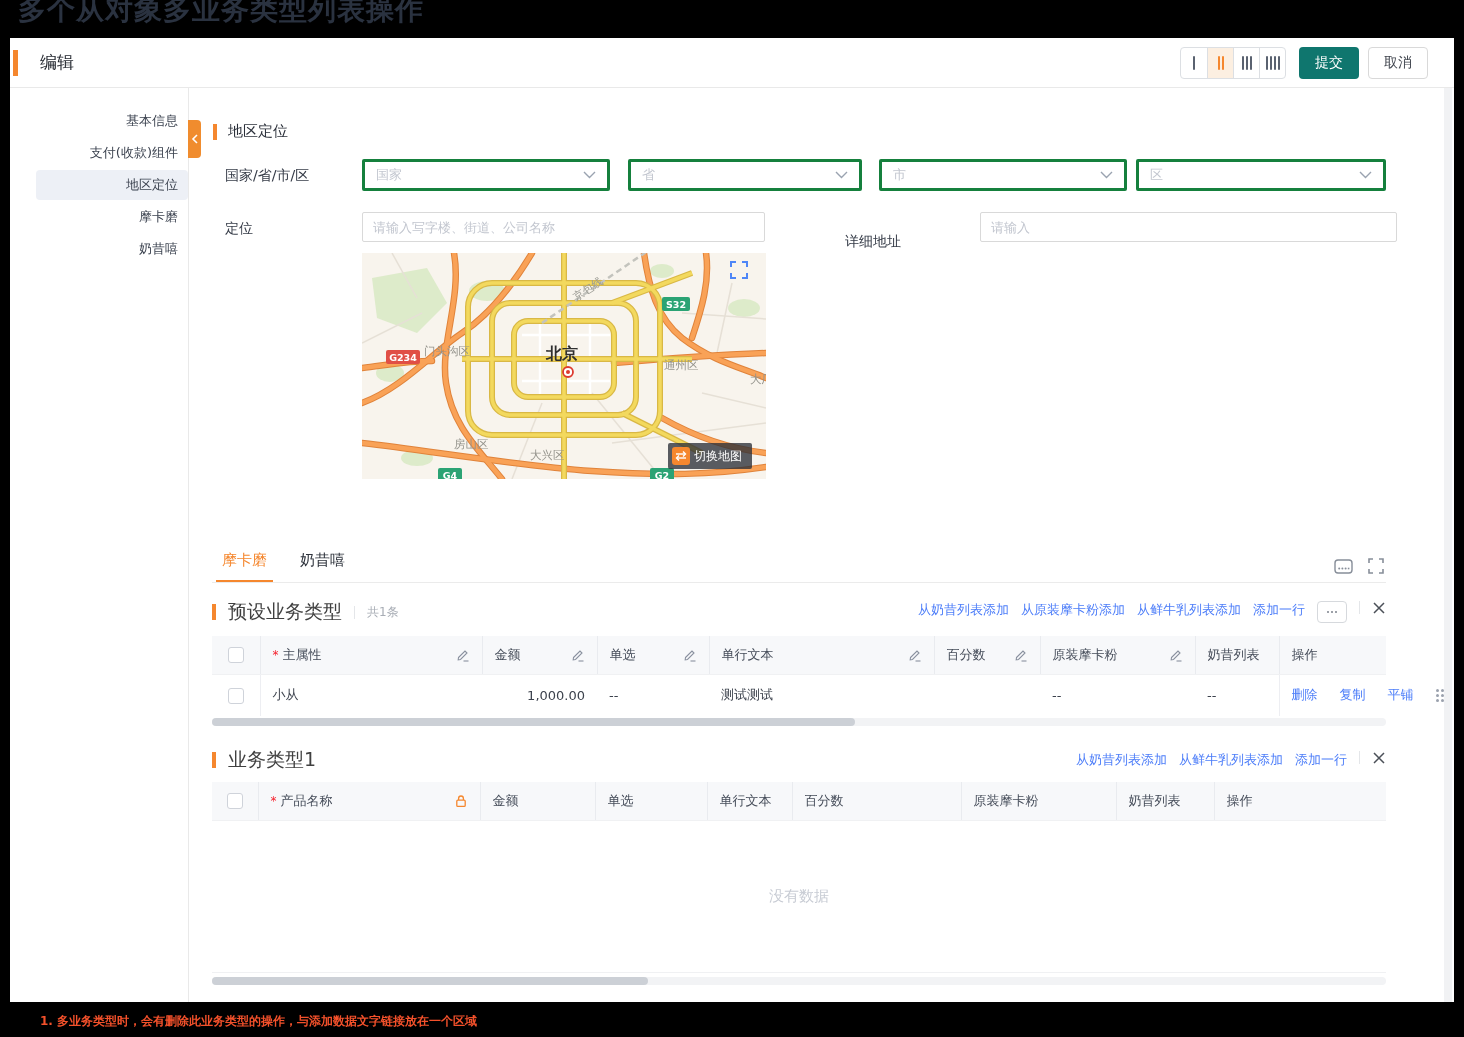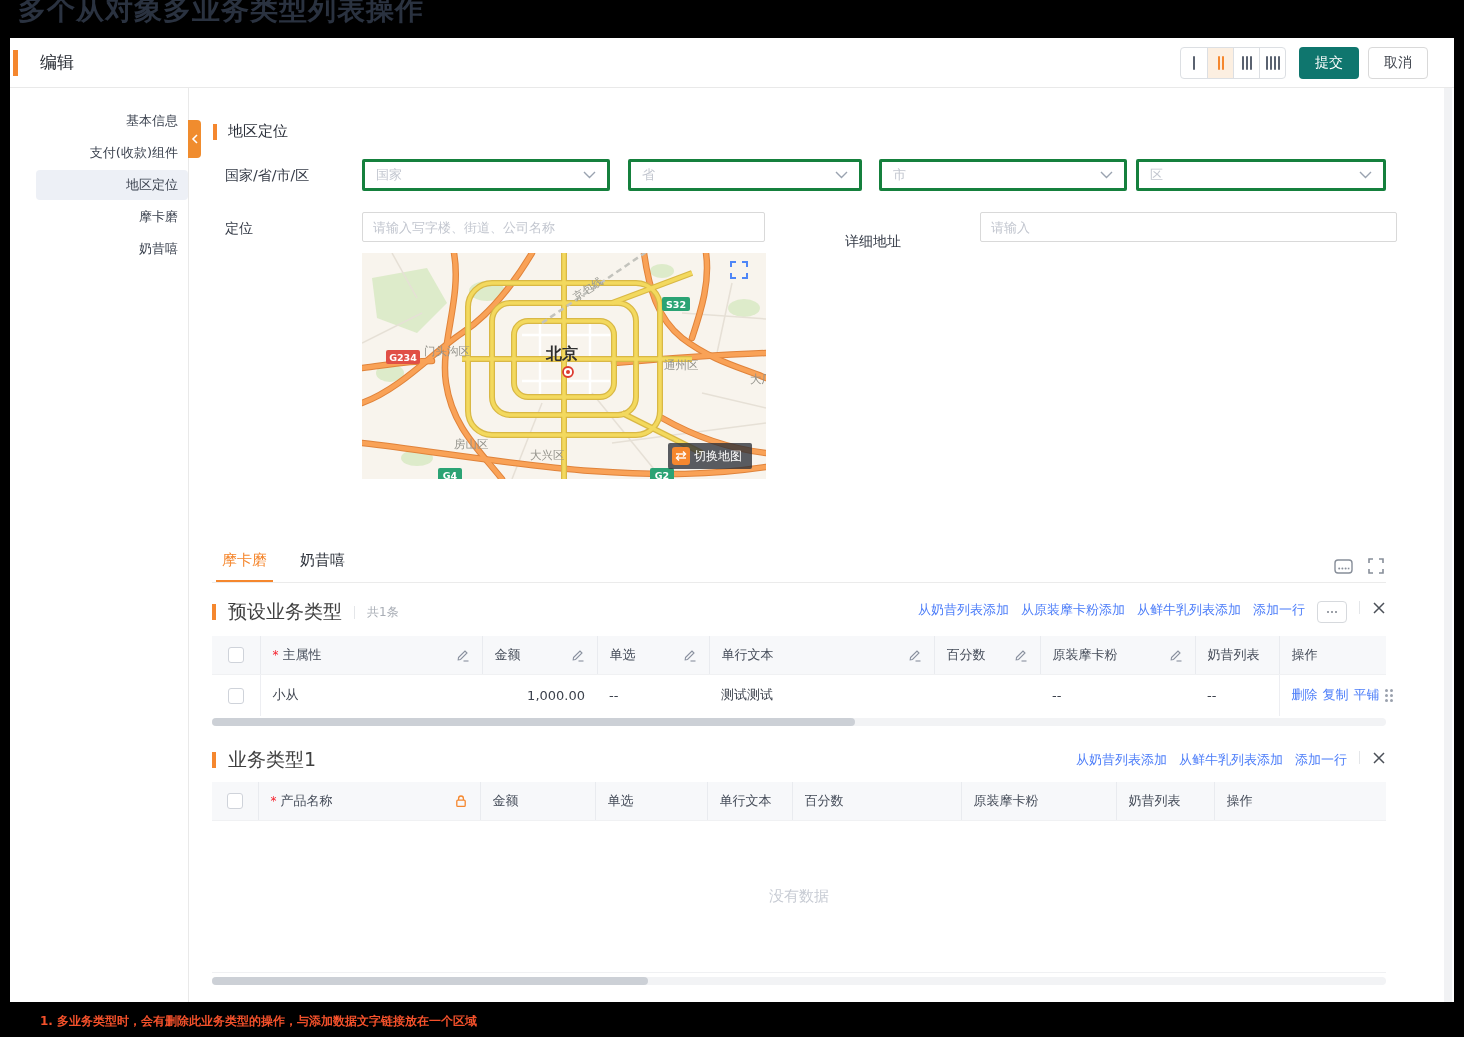--- a/index.html
+++ b/index.html
@@ -77,21 +77,21 @@
   thead th:first-child { border-left:none; }
   .th-flex { display:flex; align-items:center; }
   .th-flex .lbl { overflow:hidden; white-space:nowrap; }
   .req { color:#f5222d; margin-right:4px; font-size:12px; }
   .th-icon { margin-left:auto; display:flex; cursor:pointer; }
   tbody td { height:42px; font-size:13px; color:#3c424d; padding:0 12px; background:#fff; }
   td.c-check, th.c-check { text-align:center; padding:0; }
   td.c-check { border-right:1px solid #edeef2; }
   td.num { text-align:right; }
   td.ops { border-left:1px solid #edeef2; padding:0 6px 0 12px; }
-  .ops-flex { display:flex; align-items:center; gap:5px; }
+  .ops-flex { display:flex; align-items:center; gap:22px; }
   .drag { margin-left:auto; display:grid; grid-template-columns:3px 3px; grid-auto-rows:3px; gap:2px; cursor:grab; }
   .drag i { background:#9aa1ad; border-radius:50%; }
   .checkbox { display:inline-block; width:16px; height:16px; border:1px solid #cfd3da; border-radius:3px; background:#fff; vertical-align:middle; cursor:pointer; }
   .empty-box { height:152px; display:flex; align-items:center; justify-content:center; border-bottom:1px solid #f0f1f3; background:#fff; }
   .empty-box span { font-size:15px; color:#c8ccd4; }
 
   .hscroll { position:absolute; height:8px; width:1174px; left:202px; background:#f2f3f5; border-radius:4px; }
   .hscroll .thumb { height:8px; background:#ccd0d6; border-radius:4px; cursor:pointer; }
   .vscroll { position:absolute; right:2px; top:50px; bottom:0; width:8px; background:#f1f2f4; }
 </style>

